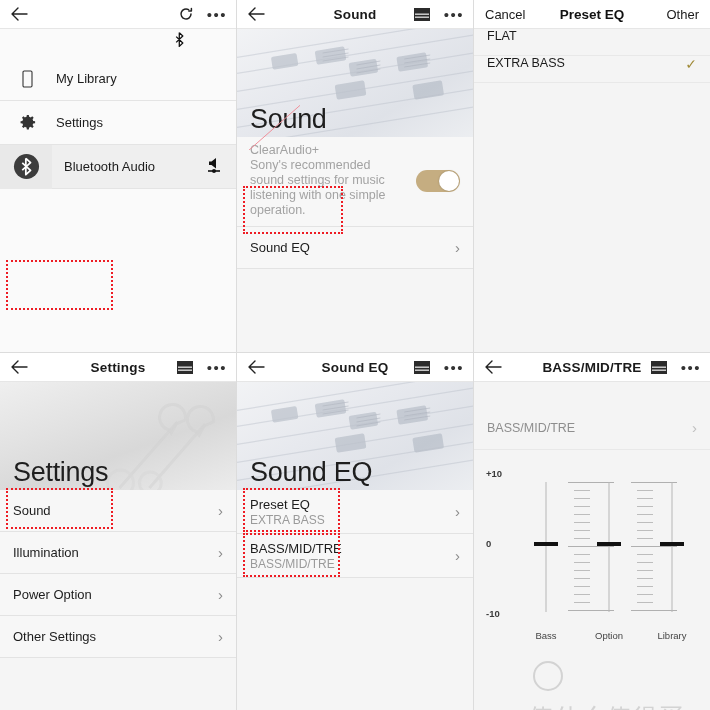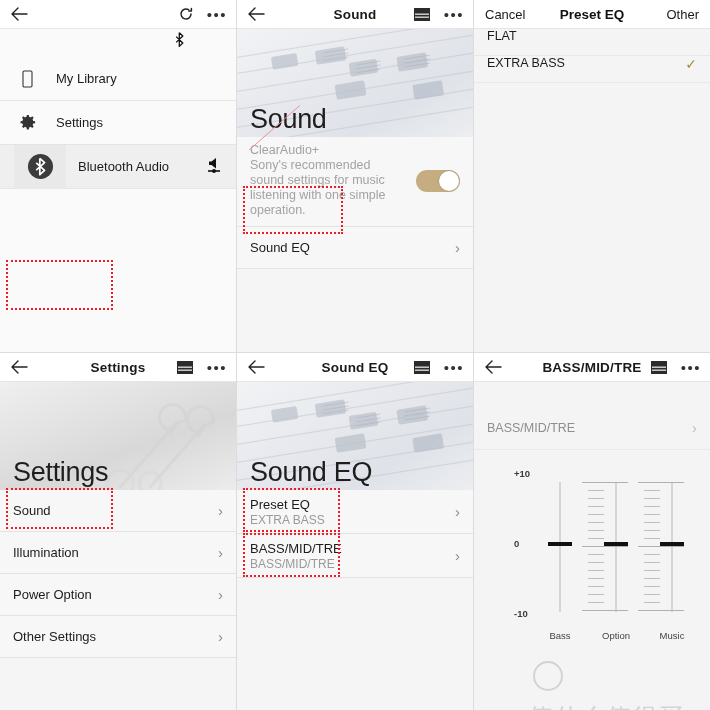--- a/index.html
+++ b/index.html
@@ -106,42 +106,42 @@
     background:#f2f2f2; border:1px solid #e0e0e0; border-radius:3px;
     padding: 9px 11px; font-size: 12.5px; color:#1b1b1b;
     box-shadow: 0 1px 2px rgba(0,0,0,.10);
   }
   .menu-row {
     height: 44px; display:flex; align-items:center;
     border-bottom:1px solid #e4e4e4; background:#fafafa; padding-left: 12px;
   }
   .menu-row .mi { width: 30px; display:flex; align-items:center; justify-content:center; }
   .menu-row .mlbl { font-size: 13px; color:#1c1c1c; margin-left: 14px; }
-  .menu-row.active { background:#efefef; padding-left:14px; }
+  .menu-row.active { background:#efefef; padding-left:0; }
   .menu-row.active .mi {
     width: 52px; height: 44px; background:#e9e9e9;
   }
   .menu-row.active .mlbl { margin-left: 12px; }
   .volicon { margin-left:auto; margin-right: 14px; }
 
   
   .eq-area { position: relative; background:#f4f4f4; height: 100%; }
   .eq-top-row {
     height: 44px; display:flex; align-items:center; padding: 0 13px;
     border-bottom:1px solid #e8e8e8; background:#f4f4f4; margin-top: 24px;
   }
   .eq-top-row .lbl { font-size: 12.5px; color: #8e8e8e; }
   .eq-graph { position: relative; height: 150px; margin-top: 22px; }
   .axis-lbl {
     position:absolute; left: 12px; font-size: 9.5px;
-    color:#3a3a3a; font-weight:bold;margin-left:28px;
+    color:#3a3a3a; font-weight:bold;
   }
   .sliders {
     position:absolute; left: 44px; right: 10px; top: 0; bottom: 0;
-    display:flex; justify-content: flex-end;
+    display:flex; justify-content: space-between;
   }
   .slider { position: relative; width: 56px; }
   .strack {
     position:absolute; left:50%; top: 10px; bottom: 10px;
     width: 1px; background:#b5b5b5; transform: translateX(-50%);
   }
   .sthumb {
     position:absolute; left:50%; top: 70px;
     width: 24px; height: 4px; background:#111;
     transform: translateX(-50%);
@@ -531,21 +531,21 @@
                 <span class="tk" style="top:112px"></span>
               <span class="tk" style="top:120px"></span>
               <span class="tk long" style="top:128px"></span>
             </div>
             <div class="slabel">Option</div>
           </div>
 
           <div class="slider">
             <div class="strack"></div>
             <div class="sthumb"></div>
-            <div class="slabel">Music</div>
+            <div class="slabel">Library</div>
           </div>
         </div>
       </div>
 
     </div>
   </div>
 
   <svg id="anno">
     <g stroke="#f08f9a" stroke-width="1" fill="none">
       <line x1="120" y1="258" x2="610" y2="-12"></line>

